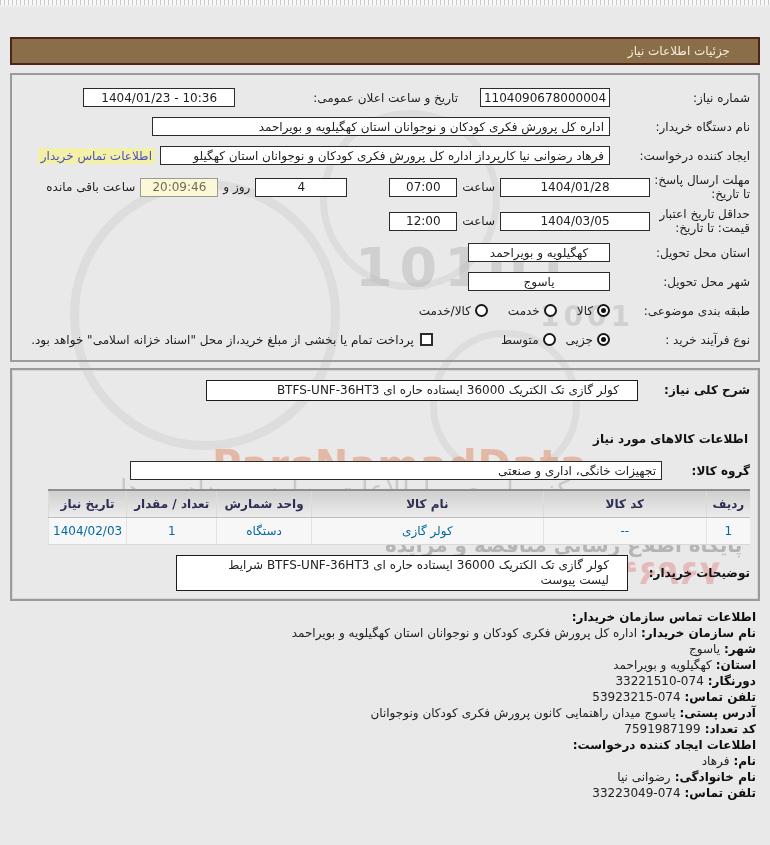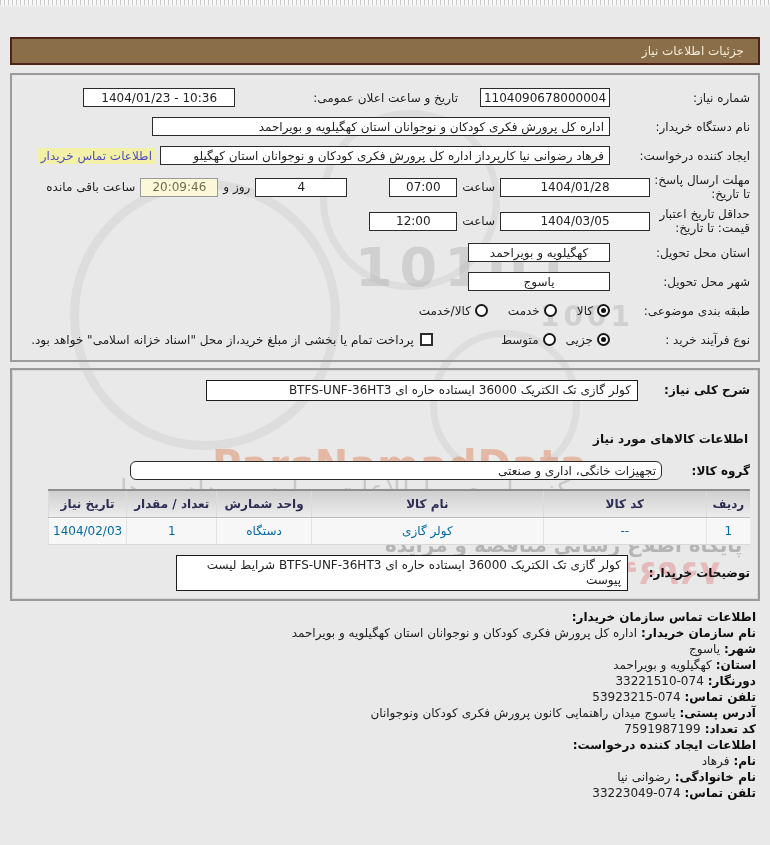--- a/index.html
+++ b/index.html
@@ -19,21 +19,21 @@
   .wm-callig  { position:absolute; font-size:27px; color:rgba(150,150,150,.38); word-spacing:20px; white-space:nowrap; }
   .wm-slogan  { position:absolute; font-size:20px; font-weight:bold; color:rgba(130,130,130,.5); white-space:nowrap; }
   .wm-phone   { position:absolute; font-size:34px; font-weight:bold; color:rgba(226,148,148,.55); white-space:nowrap; }
 
   .content { position:relative; z-index:1; }
 
   
   .titlebar {
     margin:30px 10px 8px 10px; height:28px; background:#8a6e49;
     border:2px solid #4e2318; color:#f4edd8; display:flex; align-items:center;
-    padding:0 14px; font-size:12px;
+    padding:0 28px; font-size:12px;
   }
 
   
   .panel { margin:0 10px; border:2px solid #9b9b9b; padding:8px 8px 6px 8px; }
   .panel2 { margin:6px 10px 0 10px; border:2px solid #9b9b9b; box-shadow:inset 0 0 0 1px #d7d7d7; padding:10px 8px 8px 8px; }
 
   .frow { display:flex; align-items:center; min-height:29px; }
   .lbl { color:#1e1e1e; }
   .lbl-b { color:#111; font-weight:bold; }
   .w140 { width:140px; flex:none; }
@@ -48,21 +48,21 @@
   .timer { background:#fbf8da; border:1px solid #9a9a9a; color:#6e6e4e; }
 
   .contact-link { color:#4f4fbf; background:#f3f1a8; padding:1px 3px; margin-right:5px; cursor:pointer; white-space:nowrap; }
 
   .radio { width:13px; height:13px; border:2px solid #181818; border-radius:50%; background:#fff; flex:none; margin-left:4px; position:relative; }
   .radio.sel::after { content:""; position:absolute; inset:2px; background:#111; border-radius:50%; }
   .chk { width:13px; height:13px; border:2px solid #2c2c2c; background:#fff; flex:none; margin-left:6px; }
   .opt { margin-left:20px; white-space:nowrap; }
 
   
-  .descbox { background:#fff; border:1px solid #1c1c1c; padding:2px 6px; line-height:15px; }
+  .descbox { background:#fff; border:1px solid #1c1c1c; padding:2px 18px; line-height:15px; }
   .sec-h { font-weight:bold; color:#111; margin:12px 2px 10px 2px; }
 
   table.items { width:702px; border-collapse:collapse; margin:4px 0 10px 0; }
   table.items th {
     background:linear-gradient(#cfcfcf,#ececec); border-top:2px solid #8f8f8f;
     border-bottom:1px solid #bdbdbd; border-left:1px solid #dcdcdc;
     color:#2e2e55; font-weight:bold; font-size:12px; height:27px; padding:0 4px;
   }
   table.items td {
     background:#f7f7f7; border-bottom:1px solid #d8d8d8; border-left:1px solid #e3e3e3;
@@ -125,21 +125,21 @@
       <div class="ibox center ltr" style="width:92px;margin-right:42px;">4</div>
       <span class="lbl" style="margin:0 5px;">روز و</span>
       <div class="ibox center ltr timer" style="width:78px;">20:09:46</div>
       <span class="lbl" style="margin-right:5px;">ساعت باقی مانده</span>
     </div>
 
     <div class="frow" style="min-height:34px;">
       <span class="lbl w100">حداقل تاریخ اعتبار قیمت: تا تاریخ:</span>
       <div class="ibox center ltr" style="width:150px;">1404/03/05</div>
       <span class="lbl" style="margin:0 5px;">ساعت</span>
-      <div class="ibox center ltr" style="width:88px;">12:00</div>
+      <div class="ibox center ltr" style="width:68px;">12:00</div>
     </div>
 
     <div class="frow">
       <span class="lbl w140">استان محل تحویل:</span>
       <div class="ibox center" style="width:142px;">کهگیلویه و بویراحمد</div>
     </div>
 
     <div class="frow">
       <span class="lbl w140">شهر محل تحویل:</span>
       <div class="ibox center" style="width:142px;">یاسوج</div>
@@ -182,21 +182,21 @@
 
     <div class="frow" style="align-items:flex-start;min-height:40px;">
       <span class="lbl-b" style="width:112px;flex:none;padding-top:3px;">شرح کلی نیاز:</span>
       <div class="descbox" style="width:432px;">کولر گازی تک الکتریک 36000 ایستاده حاره ای BTFS-UNF-36HT3</div>
     </div>
 
     <div class="sec-h">اطلاعات کالاهای مورد نیاز</div>
 
     <div class="frow">
       <span class="lbl-b" style="width:88px;flex:none;">گروه کالا:</span>
-      <div class="ibox" style="width:532px;border-radius:6px;">تجهیزات خانگی، اداری و صنعتی</div>
+      <div class="ibox" style="width:532px;">تجهیزات خانگی، اداری و صنعتی</div>
     </div>
 
     <table class="items">
       <thead>
         <tr>
           <th style="width:44px;">ردیف</th>
           <th style="width:168px;">کد کالا</th>
           <th style="width:240px;">نام کالا</th>
           <th style="width:96px;">واحد شمارش</th>
           <th style="width:92px;">تعداد / مقدار</th>

